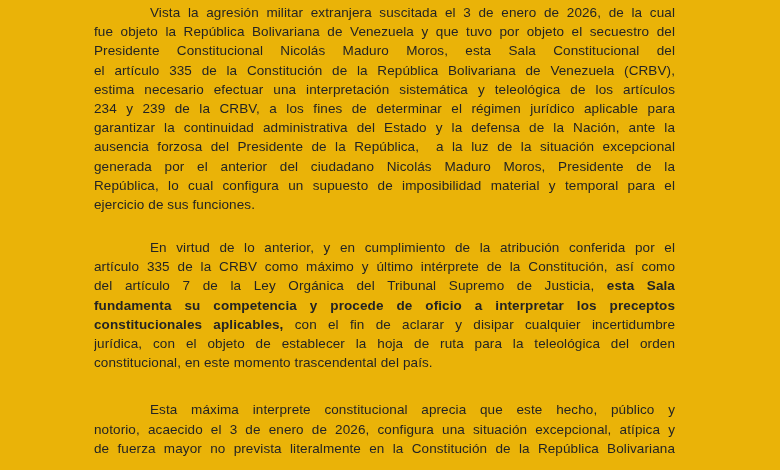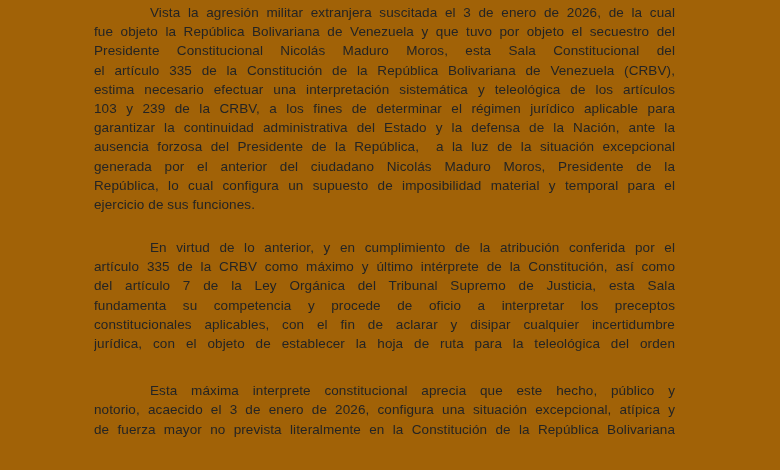--- a/index.html
+++ b/index.html
@@ -9,21 +9,21 @@
   }
   body {
     width: 780px;
     height: 470px;
     overflow: hidden;
   }
   .page {
     position: relative;
     width: 780px;
     height: 470px;
-    background: #a16207;
+    background: #eab308;
     overflow: hidden;
   }
   .text-block {
     position: absolute;
     left: 94px;
     top: 3px;
     width: 581px;
     font-family: "Liberation Sans", sans-serif;
     font-size: 13.5px;
     line-height: 19.2px;
@@ -47,48 +47,49 @@
     text-align-last: justify;
     white-space: nowrap;
   }
   .line.indent {
     padding-left: 56px;
   }
   .line.endleft {
     text-align-last: left;
   }
   .bold {
-    font-weight: normal;
+    font-weight: bold;
   }
 </style>
 </head>
 <body>
 
 <div class="page">
   <div class="text-block" id="text-block" style="color: rgb(36, 36, 36);">
       <div class="paragraph">
         <div class="line indent"><span class="seg">Vista la agresión militar extranjera suscitada el 3 de enero de 2026, de la cual</span></div>
         <div class="line"><span class="seg">fue objeto la República Bolivariana de Venezuela y que tuvo por objeto el secuestro del</span></div>
         <div class="line"><span class="seg">Presidente Constitucional Nicolás Maduro Moros, esta Sala Constitucional del</span></div>
         <div class="line"><span class="seg">el artículo 335 de la Constitución de la República Bolivariana de Venezuela (CRBV),</span></div>
         <div class="line"><span class="seg">estima necesario efectuar una interpretación sistemática y teleológica de los artículos</span></div>
-        <div class="line"><span class="seg">103 y 239 de la CRBV, a los fines de determinar el régimen jurídico aplicable para</span></div>
+        <div class="line"><span class="seg">234 y 239 de la CRBV, a los fines de determinar el régimen jurídico aplicable para</span></div>
         <div class="line"><span class="seg">garantizar la continuidad administrativa del Estado y la defensa de la Nación, ante la</span></div>
         <div class="line"><span class="seg">ausencia forzosa del Presidente de la República,&nbsp; a la luz de la situación excepcional</span></div>
         <div class="line"><span class="seg">generada por el anterior del ciudadano Nicolás Maduro Moros, Presidente de la</span></div>
         <div class="line"><span class="seg">República, lo cual configura un supuesto de imposibilidad material y temporal para el</span></div>
         <div class="line endleft"><span class="seg">ejercicio de sus funciones.</span></div>
       </div>
       <div class="paragraph">
         <div class="line indent"><span class="seg">En virtud de lo anterior, y en cumplimiento de la atribución conferida por el</span></div>
         <div class="line"><span class="seg">artículo 335 de la CRBV como máximo y último intérprete de la Constitución, así como</span></div>
         <div class="line"><span class="seg">del artículo 7 de la Ley Orgánica del Tribunal Supremo de Justicia, </span><span class="seg bold">esta Sala</span></div>
         <div class="line"><span class="seg bold">fundamenta su competencia y procede de oficio a interpretar los preceptos</span></div>
         <div class="line"><span class="seg bold">constitucionales aplicables,</span><span class="seg"> con el fin de aclarar y disipar cualquier incertidumbre</span></div>
         <div class="line"><span class="seg">jurídica, con el objeto de establecer la hoja de ruta para la teleológica del orden</span></div>
+        <div class="line endleft"><span class="seg">constitucional, en este momento trascendental del país.</span></div>
       </div>
       <div class="paragraph">
         <div class="line indent"><span class="seg">Esta máxima interprete constitucional aprecia que este hecho, público y</span></div>
         <div class="line"><span class="seg">notorio, acaecido el 3 de enero de 2026, configura una situación excepcional, atípica y</span></div>
         <div class="line"><span class="seg">de fuerza mayor no prevista literalmente en la Constitución de la República Bolivariana</span></div>
       </div>
     </div>
 </div>
 
 </body></html>

